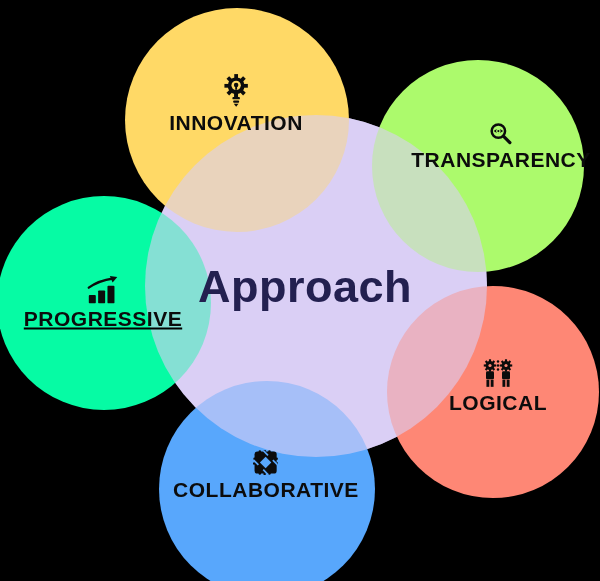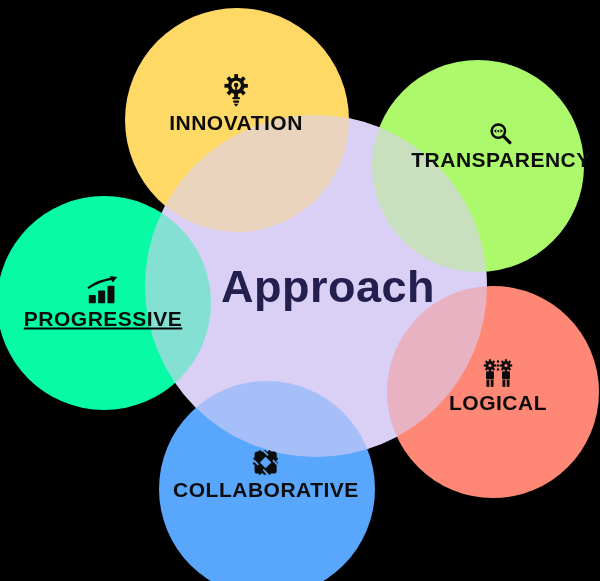--- a/index.html
+++ b/index.html
@@ -32,21 +32,21 @@
     color:var(--label_text);font-weight:700;font-size:21px;letter-spacing:0.5px;
   }
   .seg .icon{display:block;line-height:0;color:var(--label_text);}
   .g-innovation   {left:236px;top:104px;}
   .g-transparency {left:477px;top:147px;margin-left:24px;}
   .g-progressive  {left:103px;top:303px;text-decoration:underline;}
   .g-logical      {left:498px;top:387px;justify-content:center;}
   .g-collaborative{left:266px;top:476px;}
 
   .approach{
-    position:absolute;left:328px;top:287px;transform:translate(-50%,-50%);
+    position:absolute;left:305px;top:287px;transform:translate(-50%,-50%);
     color:var(--title_text);font-weight:700;font-size:45px;letter-spacing:0.5px;
     z-index:5;white-space:nowrap;
   }
   svg{display:block;}
 </style>
 </head>
 <body>
 
 <div class="stage">
 

